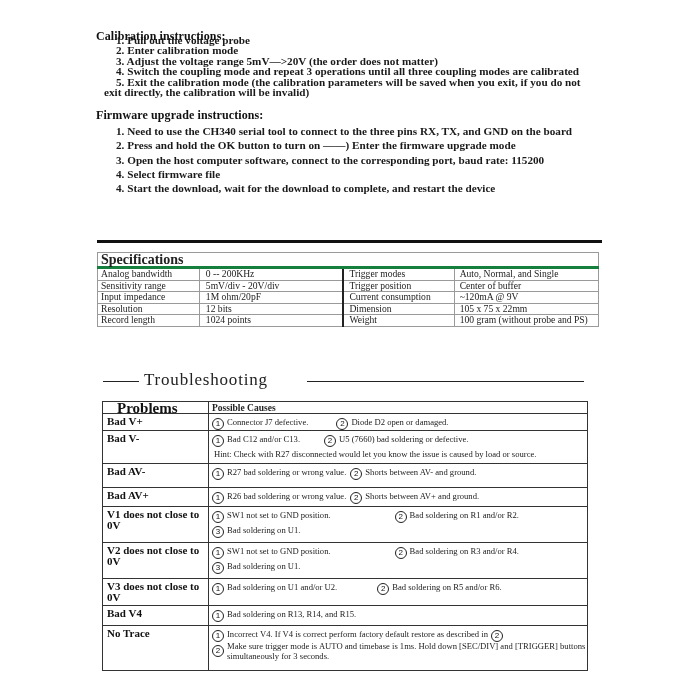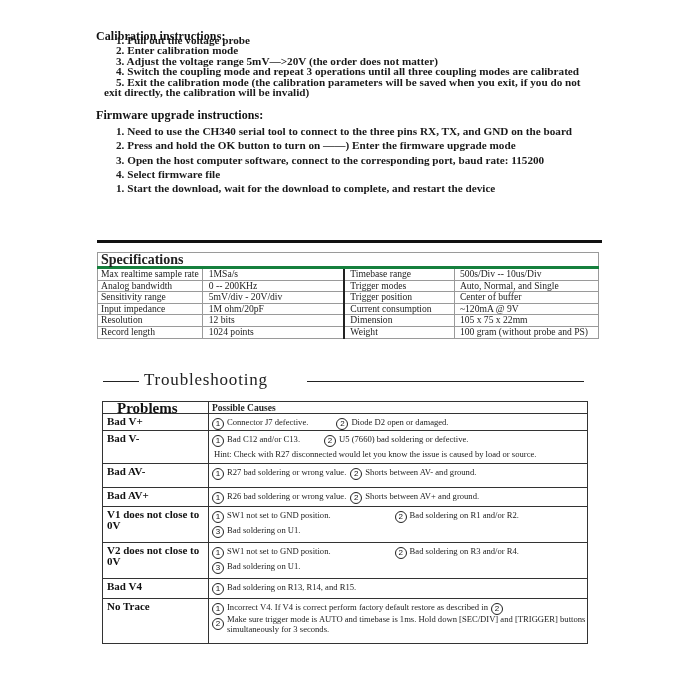--- a/index.html
+++ b/index.html
@@ -67,35 +67,29 @@
     <span class="cont">exit directly, the calibration will be invalid)</span>
   </li>
 </ul>
 
 <div class="sec-title" id="fw-title">Firmware upgrade instructions:</div>
 <ul class="steps" id="fw-steps">
   <li>1. Need to use the CH340 serial tool to connect to the three pins RX, TX, and GND on the board</li>
   <li>2. Press and hold the OK button to turn on ——) Enter the firmware upgrade mode</li>
   <li>3. Open the host computer software, connect to the corresponding port, baud rate: 115200</li>
   <li>4. Select firmware file</li>
-  <li>1. Start the download, wait for the download to complete, and restart the device</li>
+  <li>4. Start the download, wait for the download to complete, and restart the device</li>
 </ul>
 
 <div class="rule"></div>
 
 <table class="spec">
   <tbody id="spec-body">
     <tr class="head">
         <td colspan="4">Specifications</td>
-      </tr>
-  <tr>
-        <td class="c1">Max realtime sample rate</td>
-        <td class="c2">1MSa/s</td>
-        <td class="c3">Timebase range</td>
-        <td class="c4">500s/Div -- 10us/Div</td>
       </tr>
       <tr>
         <td class="c1">Analog bandwidth</td>
         <td class="c2">0 -- 200KHz</td>
         <td class="c3">Trigger modes</td>
         <td class="c4">Auto, Normal, and Single</td>
       </tr>
       <tr>
         <td class="c1">Sensitivity range</td>
         <td class="c2">5mV/div - 20V/div</td>
@@ -167,20 +161,26 @@
           <span class="cline"><span class="item"><span class="num">3</span><span>Bad soldering on U1.</span></span></span>
         </td>
       </tr>
       <tr class="r-v2">
         <td class="prob">V2 does not close to 0V</td>
         <td class="cause">
           <span class="cline"><span class="item"><span class="num">1</span><span>SW1 not set to GND position.</span></span><span class="item" style="margin-left: 64px;"><span class="num">2</span><span>Bad soldering on R3 and/or R4.</span></span></span>
           <span class="cline"><span class="item"><span class="num">3</span><span>Bad soldering on U1.</span></span></span>
         </td>
       </tr>
+      <tr class="r-v3">
+        <td class="prob">V3 does not close to 0V</td>
+        <td class="cause">
+          <span class="cline"><span class="item"><span class="num">1</span><span>Bad soldering on U1 and/or U2.</span></span><span class="item" style="margin-left: 40px;"><span class="num">2</span><span>Bad soldering on R5 and/or R6.</span></span></span>
+        </td>
+      </tr>
       <tr class="r-v4">
         <td class="prob">Bad V4</td>
         <td class="cause">
           <span class="cline"><span class="item"><span class="num">1</span><span>Bad soldering on R13, R14,  and R15.</span></span></span>
         </td>
       </tr>
       <tr class="r-nt">
         <td class="prob">No Trace</td>
         <td class="cause">
           <span class="cline"><span class="item"><span class="num">1</span><span>Incorrect V4. If V4 is correct perform factory default restore as described in</span><span class="num" style="margin-left: 3px;">2</span></span></span>

